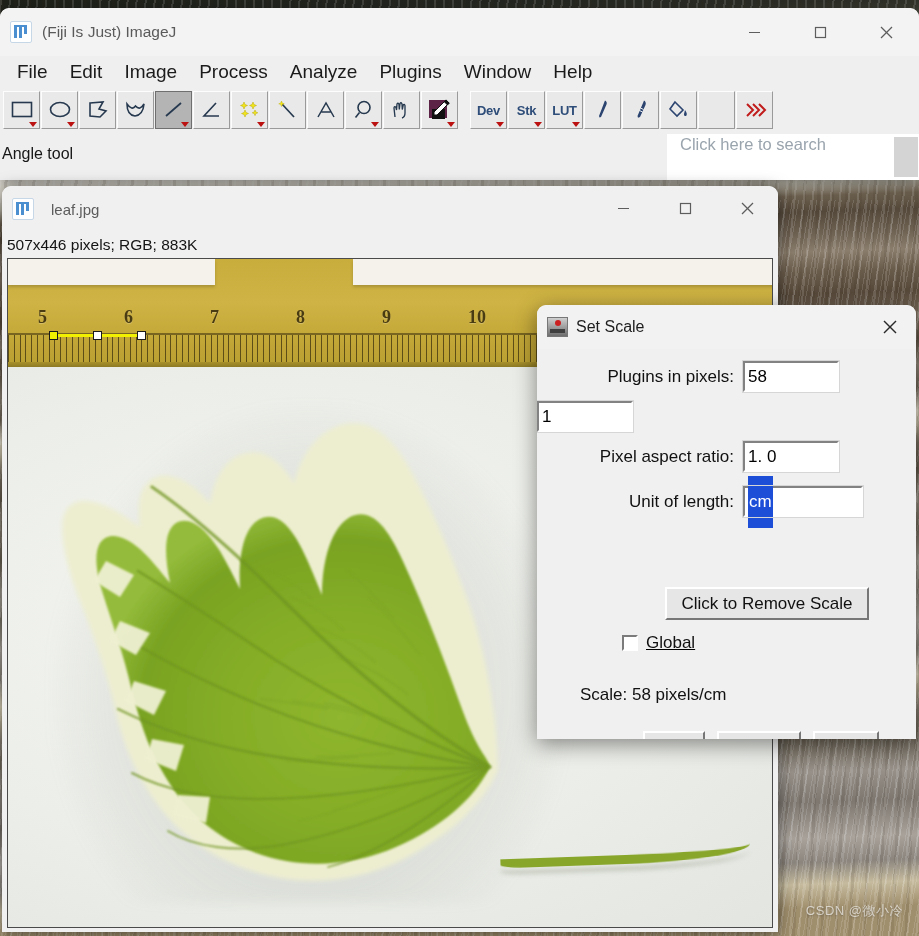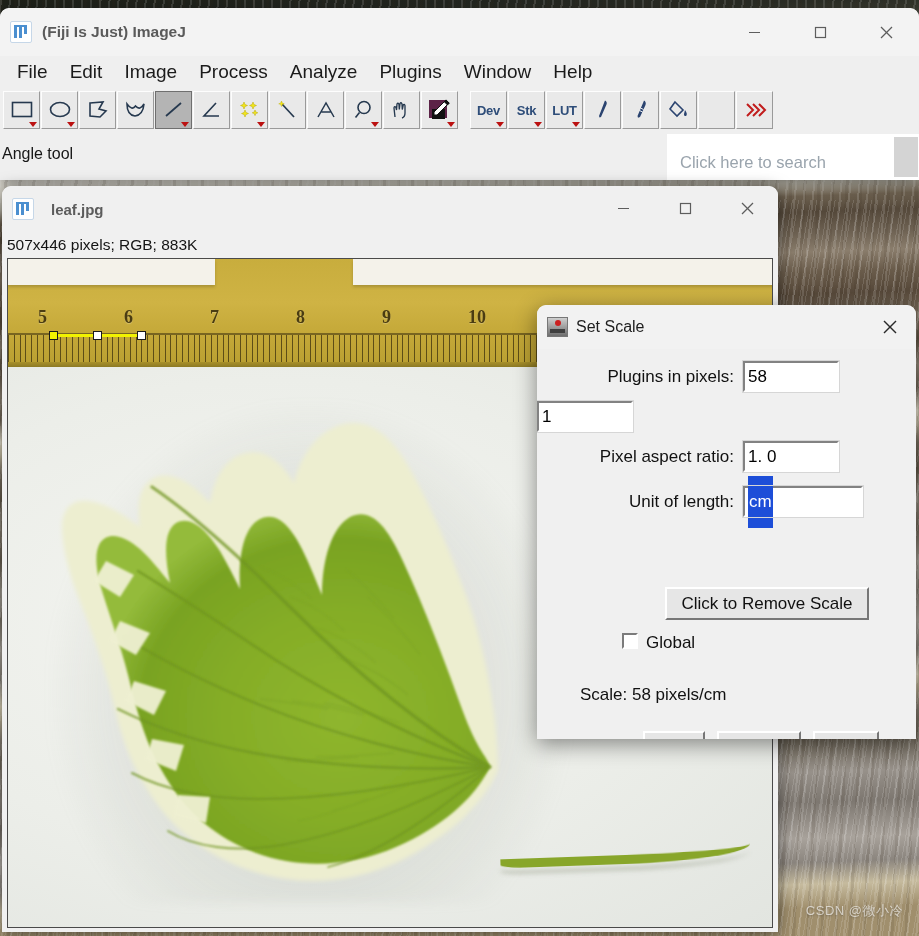--- a/index.html
+++ b/index.html
@@ -81,21 +81,21 @@
   }
   .title-icon {
     width: 22px; height: 22px; margin-left: 10px; margin-right: 10px;
     background: #ffffff; border: 1px solid #c6d7e8;
     border-radius: 2px; position: relative; flex: none;
   }
   .title-icon i {
     position: absolute; background: #4b8fd0; display: block;
   }
   .title-text {
-    font-size: 15.5px; color: #5a5a5a; font-weight: 700;
+    font-size: 15.5px; color: #5a5a5a; font-weight: 400;
   }
   .win-controls { margin-left: auto; display: flex; height: 48px; }
   .win-btn {
     width: 66px; height: 48px; display: flex; align-items: center;
     justify-content: center; color: #5d5d5d;
   }
   .win-btn svg { display: block; }
 
   
   .menubar {
@@ -139,21 +139,21 @@
 
   
   .statusbar {
     height: 44px; display: flex; align-items: center;
     padding-left: 2px; background: #efefef; position: relative;
   }
   .status-text { font-size: 16px; color: #171717; }
   .searchbox {
     position: absolute; right: 0; top: 2px;
     width: 252px; height: 57px; background: #ffffff;
-    display: flex; align-items: center; padding-left: 12px;
+    display: flex; padding-left: 12px;
     border: 1px solid #ffffff;
   }
   .searchbox .ph { color: #9aa4ad; font-size: 16.5px; }
   .search-scroll {
     position: absolute; right: 0; top: 2px; width: 24px; height: 40px;
     background: #d4d4d4;
   }
 
   
   #leaf-window {
@@ -311,21 +311,21 @@
     display: flex; align-items: center; justify-content: center;
     font-family: "Liberation Sans", sans-serif;
   }
 
   .remove-btn {
     position: absolute; left: 128px; top: 238px;
     width: 204px; height: 33px;
   }
   .global-row {
     position: absolute; left: 85px; top: 284px;
-    display: flex; align-items: flex-start; gap: 8px;
+    display: flex; align-items: center; gap: 8px; text-decoration: underline;
   }
   .checkbox {
     width: 16px; height: 16px; background: #ffffff;
     border: 2px solid; border-color: #7b7b7b #ffffff #ffffff #7b7b7b;
   }
   .global-label { font-size: 17px; color: #111; }
   .scale-text {
     position: absolute; left: 43px; top: 336px;
     font-size: 17px; color: #111;
   }

